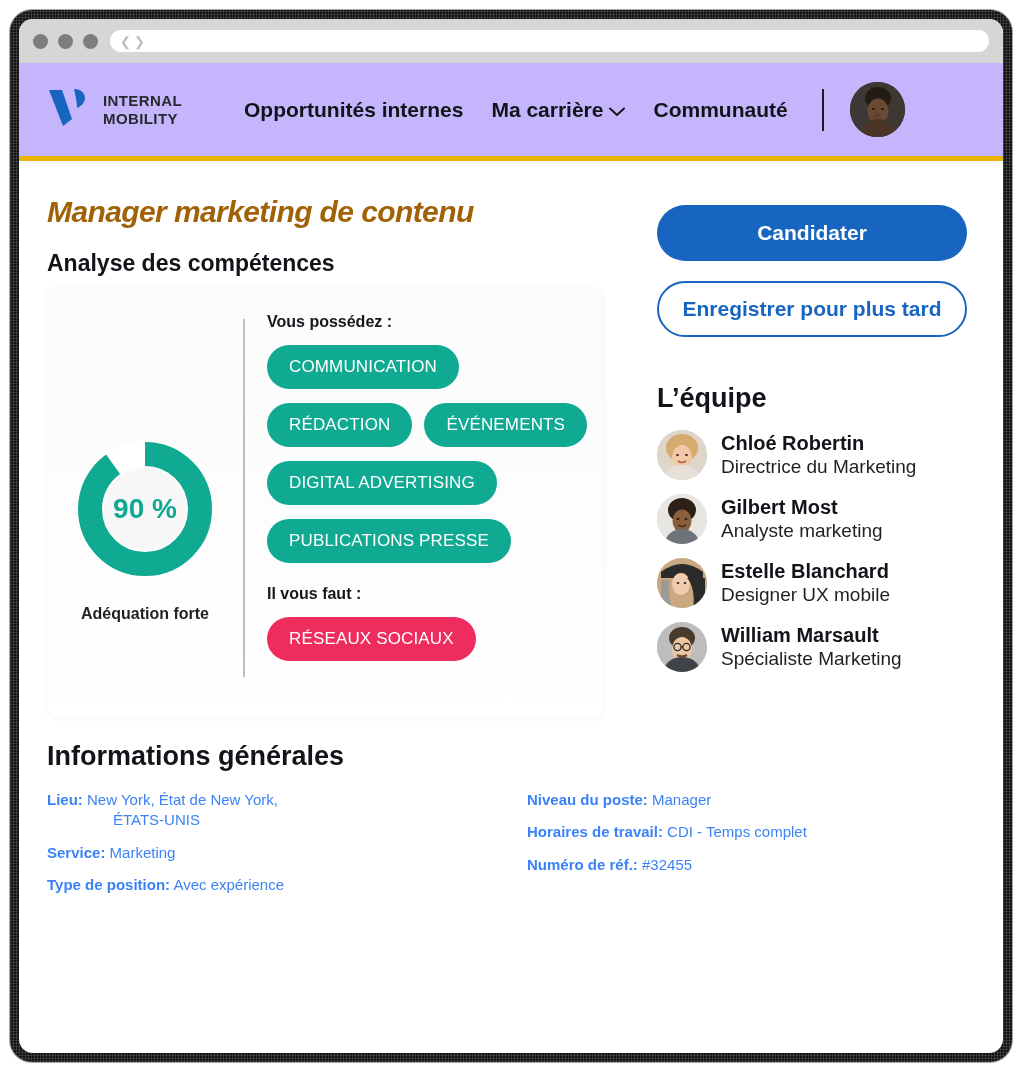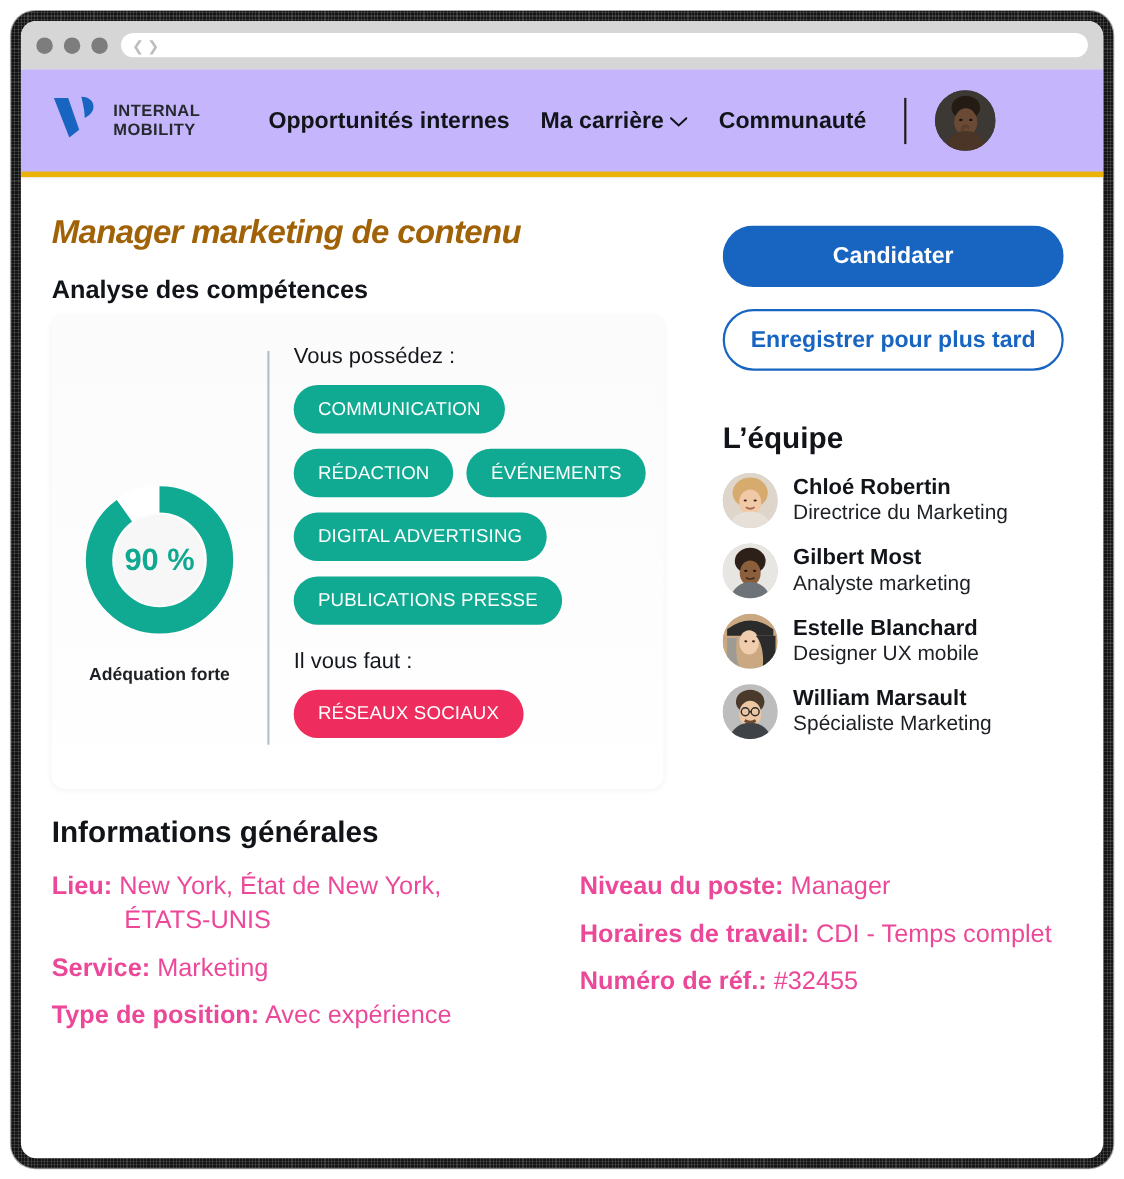--- a/index.html
+++ b/index.html
@@ -149,21 +149,21 @@
     font-size: 16px; font-weight: bold; color: #1d2024;
   }
   #skills-divider {
     width: 2px;
     background: #b9bfc6;
     margin: 8px 22px 14px 0;
     align-self: stretch;
   }
   #skills-col { flex: 1; padding-top: 2px; }
   .skills-subtitle {
-    font-size: 20px; font-weight: normal; color: #14181c;
+    font-size: 16px; font-weight: bold; color: #14181c;
     margin-bottom: 14px;
   }
   .tag-row { display: flex; flex-wrap: wrap; gap: 14px 12px; margin-bottom: 14px; }
   .tag {
     display: inline-flex; align-items: center;
     height: 44px; padding: 0 22px;
     border-radius: 22px;
     font-size: 17px; color: #ffffff;
     letter-spacing: .15px;
     cursor: pointer; white-space: nowrap;
@@ -205,21 +205,21 @@
     padding: 6px 30px 0 28px;
     margin-top: 18px;
   }
   #general-heading { font-size: 27px; font-weight: bold; color: #111418; }
   #info-grid {
     margin-top: 18px;
     display: flex;
   }
   .info-col { flex: 0 0 auto; }
   .info-col.left { width: 480px; }
-  .info-row { margin-bottom: 12px; font-size: 23px; color: #ec4899; line-height: 1.35; }
+  .info-row { margin-bottom: 12px; font-size: 15px; color: #3b82f6; line-height: 1.35; }
   .info-row .k { font-weight: bold; }
   .info-row .v { font-weight: normal; }
   .info-indent { padding-left: 66px; }
 </style>
 </head>
 <body>
 
 <div id="window-frame">
   <div id="window-inner">
 

